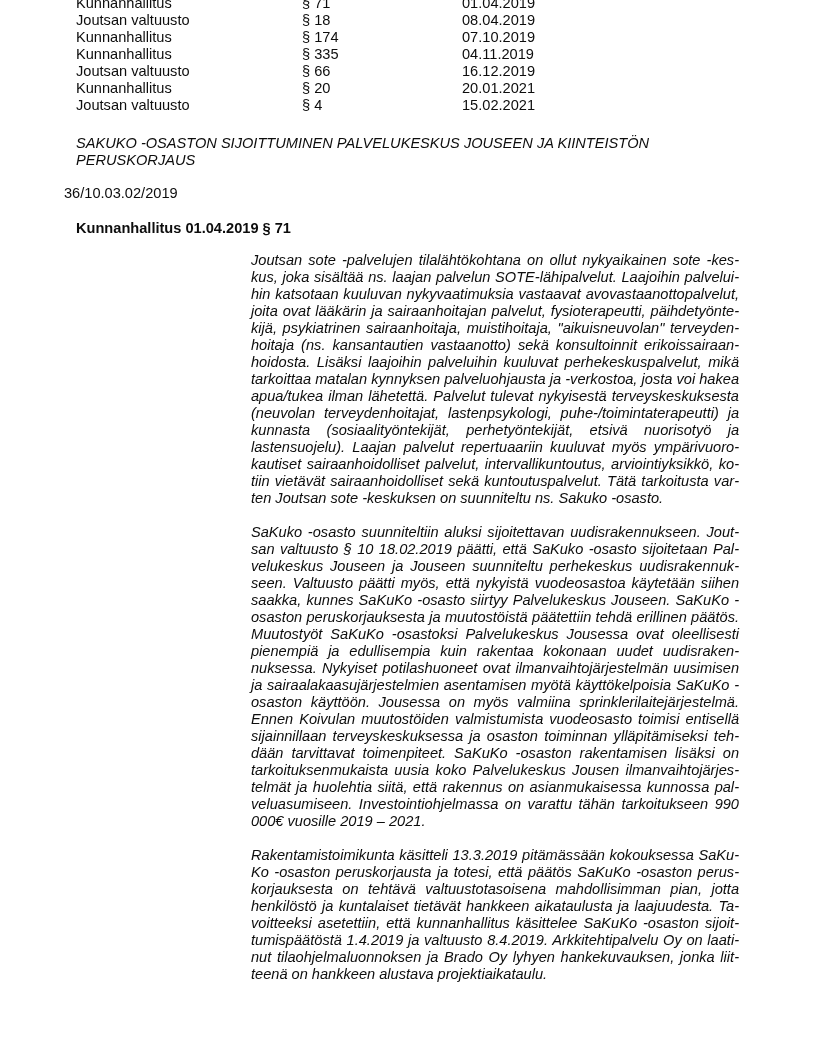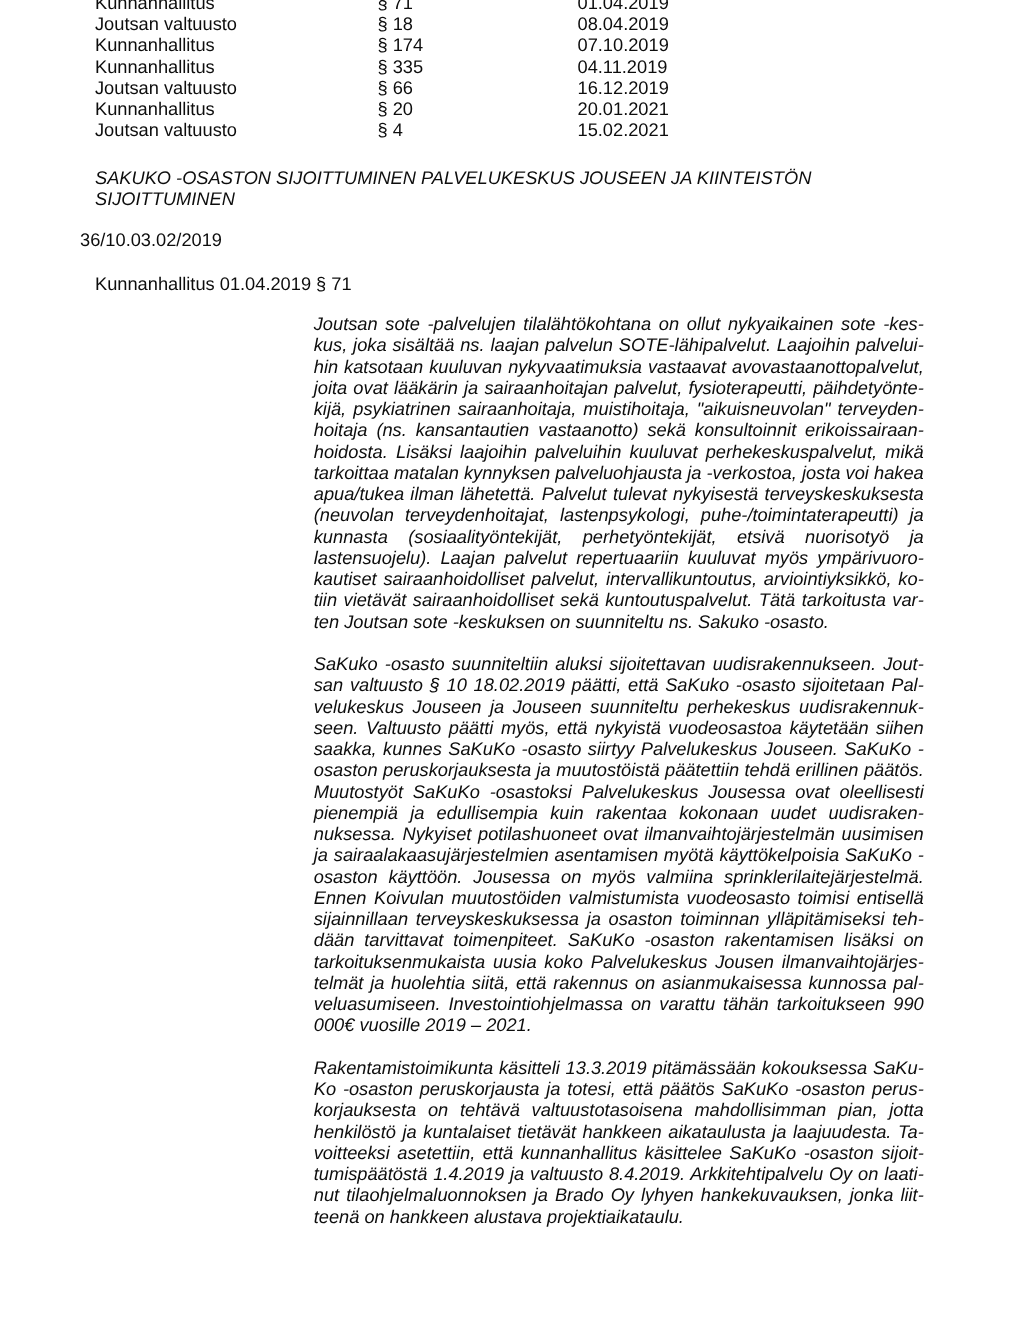--- a/index.html
+++ b/index.html
@@ -44,20 +44,21 @@
   }
   .diary-number {
     position: absolute;
     left: 64px;
     top: 185px;
   }
   .meeting-ref {
     position: absolute;
     left: 76px;
     top: 220px;
+    font-weight: bold;
   }
   .body-text {
     position: absolute;
     left: 251px;
     top: 252px;
     width: 488px;
   }
   .body-text p {
     margin: 0 0 17px 0;
     text-align: justify;
@@ -101,21 +102,21 @@
   </div>
   <div class="history-row">
     <span class="col-body">Joutsan valtuusto</span>
     <span class="col-para">§ 4</span>
     <span class="col-date">15.02.2021</span>
   </div>
 </div>
 
 <div class="heading">
   <div>SAKUKO -OSASTON SIJOITTUMINEN PALVELUKESKUS JOUSEEN JA KIINTEISTÖN</div>
-  <div>SIJOITTUMINEN</div>
+  <div>PERUSKORJAUS</div>
 </div>
 
 <div class="diary-number">36/10.03.02/2019</div>
 
 <div class="meeting-ref">Kunnanhallitus 01.04.2019 § 71</div>
 
 <div class="body-text">
   <p>Joutsan sote -palvelujen tilalähtökohtana on ollut nykyaikainen sote -kes­kus, joka sisältää ns. laajan palvelun SOTE-lähipalvelut. Laajoihin palvelui­hin katsotaan kuuluvan nykyvaatimuksia vastaavat avovastaanottopalvelut, joita ovat lääkärin ja sairaanhoitajan palvelut, fysioterapeutti, päihdetyönte­kijä, psykiatrinen sairaanhoitaja, muistihoitaja, "aikuisneuvolan" terveyden­hoitaja (ns. kansantautien vastaanotto) sekä konsultoinnit erikoissairaan­hoidosta. Lisäksi laajoihin palveluihin kuuluvat perhekeskuspalvelut, mikä tarkoittaa matalan kynnyksen palveluohjausta ja -verkostoa, josta voi ha­kea apua/tukea ilman lähetettä. Palvelut tulevat nykyisestä terveyskeskuk­sesta (neuvolan terveydenhoitajat, lastenpsykologi, puhe-/toimintaterapeut­ti) ja kunnasta (sosiaalityöntekijät, perhetyöntekijät, etsivä nuorisotyö ja lastensuojelu). Laajan palvelut repertuaariin kuuluvat myös ympärivuoro­kautiset sairaanhoidolliset palvelut, intervallikuntoutus, arviointiyksikkö, ko­tiin vietävät sairaanhoidolliset sekä kuntoutuspalvelut. Tätä tarkoitusta var­ten Joutsan sote -keskuksen on suunniteltu ns. Sakuko -osasto.</p>
   <p>SaKuko -osasto suunniteltiin aluksi sijoitettavan uudisrakennukseen. Jout­san valtuusto § 10 18.02.2019 päätti, että SaKuko -osasto sijoitetaan Pal­velukeskus Jouseen ja Jouseen suunniteltu perhekeskus uudisrakennuk­seen. Valtuusto päätti myös, että nykyistä vuodeosastoa käytetään siihen saakka, kunnes SaKuKo -osasto siirtyy Palvelukeskus Jouseen. SaKuKo -osaston peruskorjauksesta ja muutostöistä päätettiin tehdä erillinen pää­tös. Muutostyöt SaKuKo -osastoksi Palvelukeskus Jousessa ovat oleelli­sesti pienempiä ja edullisempia kuin rakentaa kokonaan uudet uudisraken­nuksessa. Nykyiset potilashuoneet ovat ilmanvaihtojärjestelmän uusimisen ja sairaalakaasujärjestelmien asentamisen myötä käyttökelpoisia SaKuKo -osaston käyttöön. Jousessa on myös valmiina sprinklerilaitejärjestelmä. Ennen Koivulan muutostöiden valmistumista vuodeosasto toimisi entisellä sijainnillaan terveyskeskuksessa ja osaston toiminnan ylläpitämiseksi teh­dään tarvittavat toimenpiteet. SaKuKo -osaston rakentamisen lisäksi on tarkoituksenmukaista uusia koko Palvelukeskus Jousen ilmanvaihtojärjes­telmät ja huolehtia siitä, että rakennus on asianmukaisessa kunnossa pal­veluasumiseen. Investointiohjelmassa on varattu tähän tarkoitukseen 990 000€ vuosille 2019 – 2021.</p>
   <p>Rakentamistoimikunta käsitteli 13.3.2019 pitämässään kokouksessa SaKu­Ko -osaston peruskorjausta ja totesi, että päätös SaKuKo -osaston perus­korjauksesta on tehtävä valtuustotasoisena mahdollisimman pian, jotta henkilöstö ja kuntalaiset tietävät hankkeen aikataulusta ja laajuudesta. Ta­voitteeksi asetettiin, että kunnanhallitus käsittelee SaKuKo -osaston sijoit­tumispäätöstä 1.4.2019 ja valtuusto 8.4.2019. Arkkitehtipalvelu Oy on laati­nut tilaohjelmaluonnoksen ja Brado Oy lyhyen hankekuvauksen, jonka liit­teenä on hankkeen alustava projektiaikataulu.</p>

